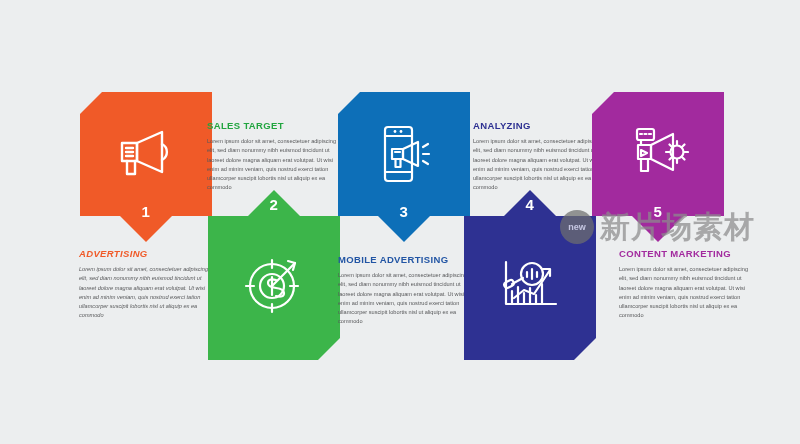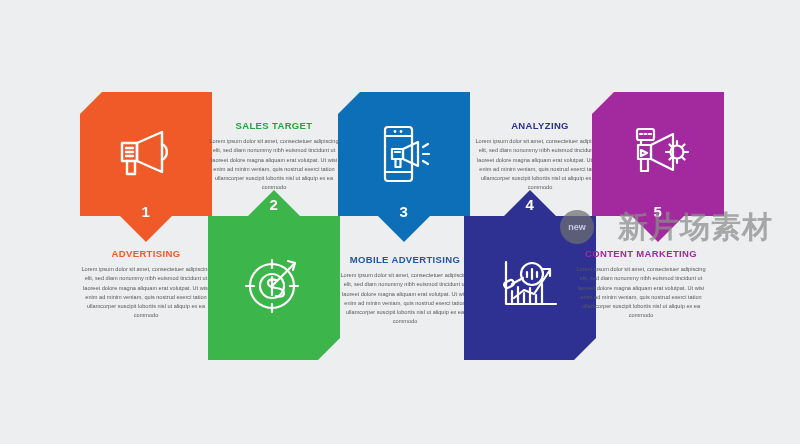--- a/index.html
+++ b/index.html
@@ -79,21 +79,21 @@
     justify-content:center;
   }
   .panel.top .icon{ top:14px; height:96px; }
   .panel.bottom .icon{ top:16px; height:104px; }
   .panel .icon svg{ display:block; }
 
   
   .textblock{
     position:absolute;
     width:134px;
-    text-align:center;
+    text-align:left;
   }
   .textblock .head{
     font-size:9.5px;
     font-weight:700;
     letter-spacing:.35px;
     margin:0 0 6px 0;
     line-height:1.1;
     text-transform:uppercase;
   }
   .textblock .para{
@@ -104,21 +104,20 @@
   }
 
   
   .watermark{
     position:absolute;
     left:560px;top:196px;
     width:240px;height:62px;
     display:flex;align-items:center;
     pointer-events:none;
     opacity:.72;
-    gap:18px;
   }
   .wm-badge{
     width:34px;height:34px;border-radius:50%;
     background:#6f6f6f;color:#fff;
     font-size:9px;font-weight:700;
     display:flex;align-items:center;justify-content:center;
     margin-right:6px;
     flex:none;
   }
   .wm-text{
@@ -142,21 +141,21 @@
         <svg width="62" height="54" viewBox="0 0 62 54" fill="none" stroke="#ffffff" stroke-width="2.4" stroke-linejoin="round" stroke-linecap="round">
           <path d="M22 16 L47 5 L47 45 L22 34 Z"></path>
           <rect x="7" y="16" width="15" height="18"></rect>
           <path d="M11 21 h7 M11 25 h7 M11 29 h7"></path>
           <path d="M12 34 L12 47 L20 47 L20 34"></path>
           <path d="M47 17 a9 9 0 0 1 0 16"></path>
         </svg>
       </div>
       <div class="num">1</div>
     </div>
-    <div class="textblock" style="left:-1px;top:157px;">
+    <div class="textblock" style="left:-1px;top:157px;font-style:italic;">
       <div class="head" style="color:#f05a28;">ADVERTISING</div>
       <div class="para">Lorem ipsum dolor sit amet, consectetuer adipiscing elit, sed diam nonummy nibh euismod tincidunt ut laoreet dolore magna aliquam erat volutpat. Ut wisi enim ad minim veniam, quis nostrud exerci tation ullamcorper suscipit lobortis nisl ut aliquip ex ea commodo</div>
     </div>
 
     <div class="panel bottom" style="left:128px;top:124px;">
       <div class="body" style="background:#3cb54a;"></div>
       <div class="tab" style="background:#3cb54a;"></div>
       <div class="icon">
         <svg width="62" height="62" viewBox="0 0 62 62" fill="none" stroke="#ffffff" stroke-width="2.2" stroke-linejoin="round" stroke-linecap="round">
           <circle cx="29" cy="33" r="22"></circle>
@@ -232,21 +231,21 @@
           <path d="M14 34 L14 46 L21 46 L21 34"></path>
           <rect x="10" y="4" width="17" height="11" rx="2"></rect>
           <path d="M13 9 h2 M17.5 9 h2 M22 9 h2"></path>
           <path d="M14 15 L14 19"></path>
           <circle cx="50" cy="27" r="6.5"></circle>
           <path d="M50 16 v4 M50 34 v4 M39 27 h4 M57 27 h4 M42.5 19.5 l2.8 2.8 M54.7 31.7 l2.8 2.8 M57.5 19.5 l-2.8 2.8 M45.3 31.7 l-2.8 2.8"></path>
         </svg>
       </div>
       <div class="num">5</div>
     </div>
-    <div class="textblock" style="left:494px;top:157px;">
+    <div class="textblock" style="left:539px;top:157px;">
       <div class="head" style="color:#a22a9e;">CONTENT MARKETING</div>
       <div class="para">Lorem ipsum dolor sit amet, consectetuer adipiscing elit, sed diam nonummy nibh euismod tincidunt ut laoreet dolore magna aliquam erat volutpat. Ut wisi enim ad minim veniam, quis nostrud exerci tation ullamcorper suscipit lobortis nisl ut aliquip ex ea commodo</div>
     </div>
 
   </div>
 
   <div class="watermark">
     <div class="wm-badge">new</div>
     <div class="wm-text">新片场素材</div>
   </div>

